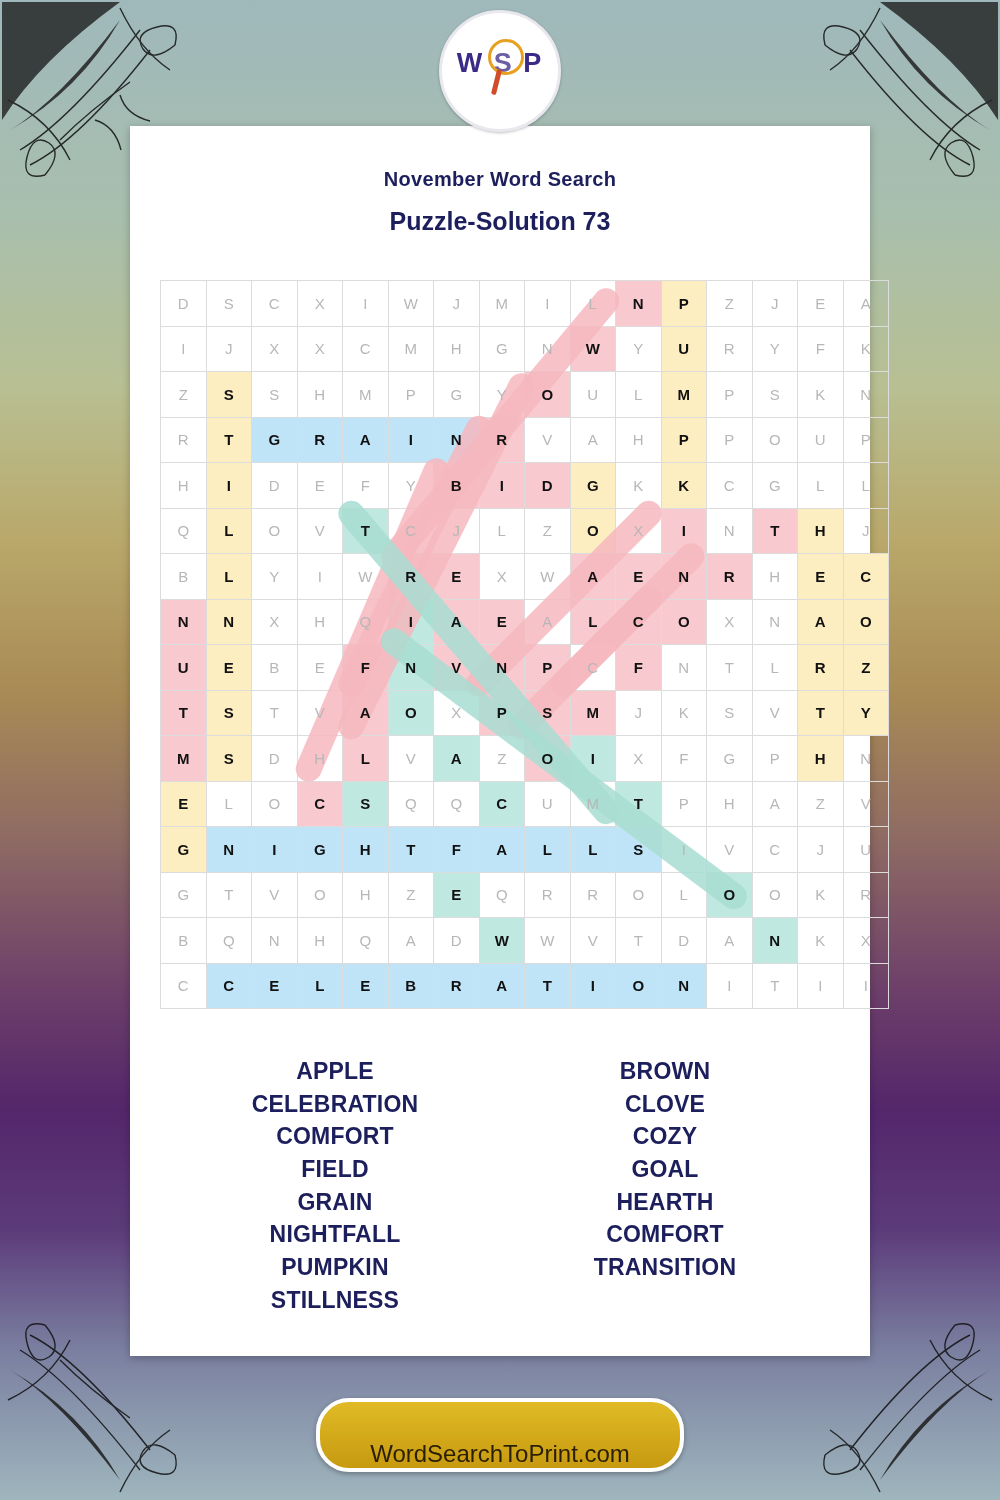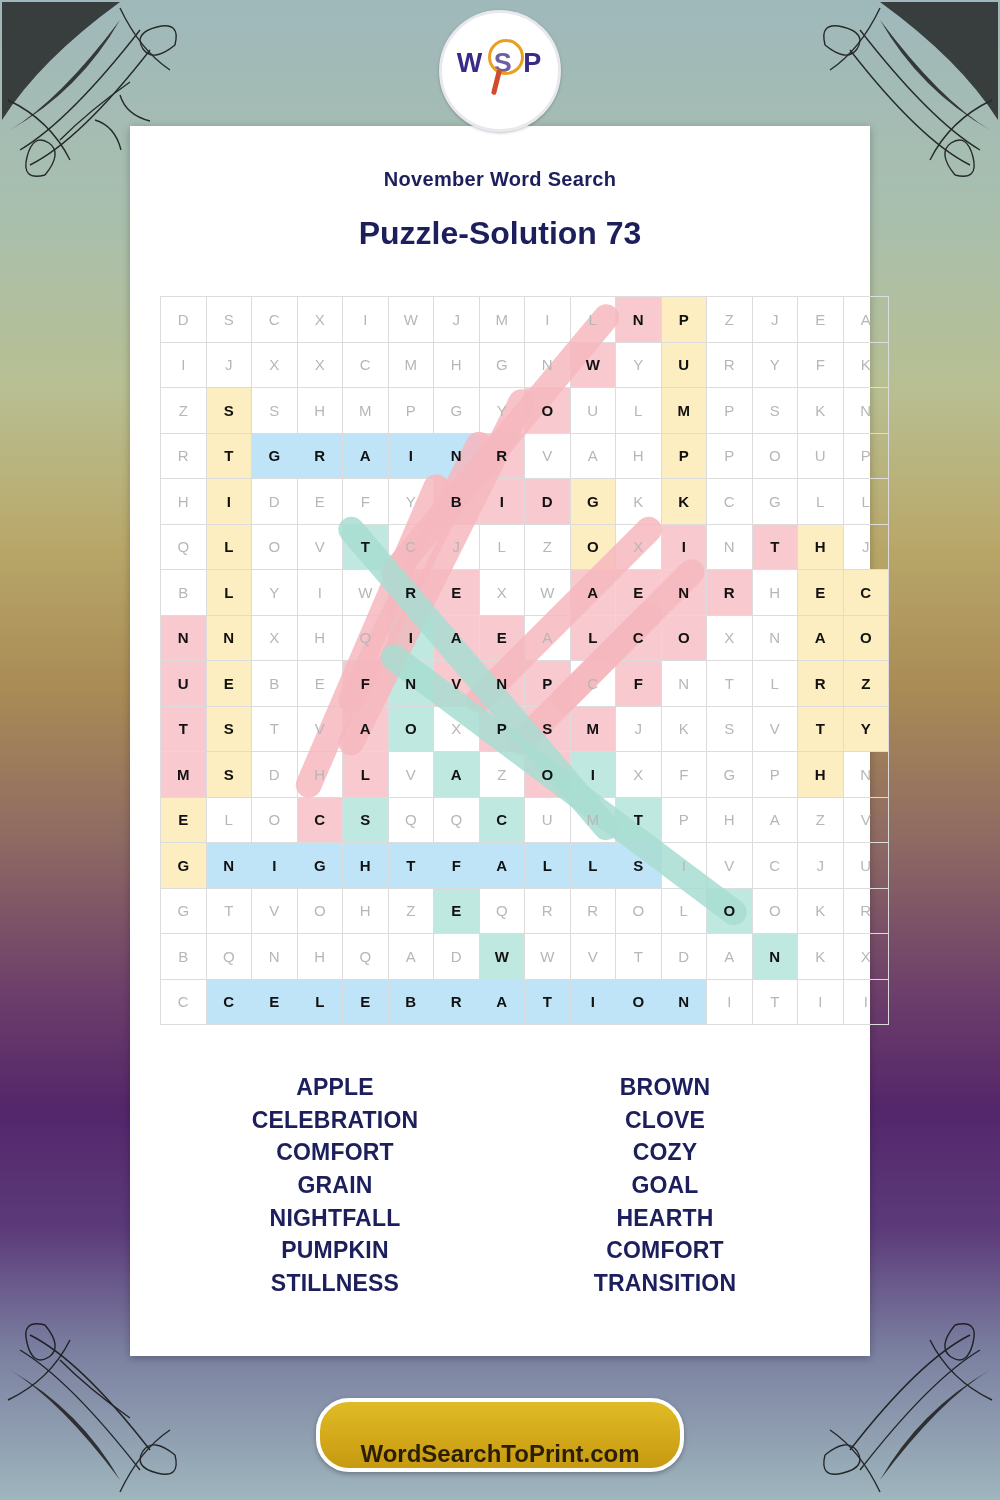--- a/index.html
+++ b/index.html
@@ -43,21 +43,21 @@
 
   .page{
     position:absolute;left:130px;top:126px;width:740px;height:1230px;
     background:#ffffff;box-shadow:0 2px 8px rgba(0,0,0,.25);
   }
   .title{
     text-align:center;color:#1c1f5c;font-weight:bold;font-size:20px;
     margin-top:42px;letter-spacing:.3px;
   }
   .subtitle{
-    text-align:center;color:#1c1f5c;font-weight:bold;font-size:32px;margin-top:24px;
+    text-align:center;color:#1c1f5c;font-weight:bold;font-size:25px;margin-top:16px;
   }
 
   .grid-wrap{margin:44px auto 0;width:680px;}
   table.grid{border-collapse:collapse;width:680px;table-layout:fixed;}
   table.grid td{
     border:1px solid #dcdcdc;
     height:42.5px;width:42.5px;
     text-align:center;vertical-align:middle;
     font-size:15px;color:#b7b7b7;
     position:relative;
@@ -80,21 +80,21 @@
 
   .footer{
     position:absolute;left:50%;bottom:28px;transform:translateX(-50%);
     width:360px;height:66px;border-radius:33px;
     background:linear-gradient(180deg,#e0bb26 0%,#c79a10 100%);
     border:4px solid #ffffff;
     display:flex;align-items:center;justify-content:center;
     box-shadow:0 2px 5px rgba(0,0,0,.3);
     z-index:6;
   }
-  .footer span{color:#2a1f05;font-weight:bold;font-size:24px;margin-top:37px;}
+  .footer span{color:#2a1f05;font-weight:normal;font-size:24px;margin-top:37px;}
 </style>
 </head>
 <body>
 
 <div class="corner c-tl">
   <svg viewBox="0 0 190 190" xmlns="http://www.w3.org/2000/svg">
     <g fill="none" stroke="#111" stroke-width="1.4">
       <path d="M2 2 L2 120 Q40 60 120 2 Z" fill="#1b1b1b" stroke="none" opacity="0.92"></path>
       <path d="M10 130 Q60 100 120 20 Q80 90 10 130 Z" fill="#222" stroke="none"></path>
       <path d="M20 150 Q70 120 140 30"></path>
@@ -469,20 +469,21 @@
           <line x1="233.75" y1="361.25" x2="573.75" y2="616.25" stroke="#a9ded2" stroke-width="26" stroke-linecap="round" opacity="0.85"></line>
         </svg>
     </div>
   </div>
 
   <div class="lists">
     <div class="list" id="list-left">
         <div>APPLE</div>
         <div>CELEBRATION</div>
         <div>COMFORT</div>
+        <div>FIELD</div>
         <div>GRAIN</div>
         <div>NIGHTFALL</div>
         <div>PUMPKIN</div>
         <div>STILLNESS</div>
       </div>
     <div class="list" id="list-right">
         <div>BROWN</div>
         <div>CLOVE</div>
         <div>COZY</div>
         <div>GOAL</div>

